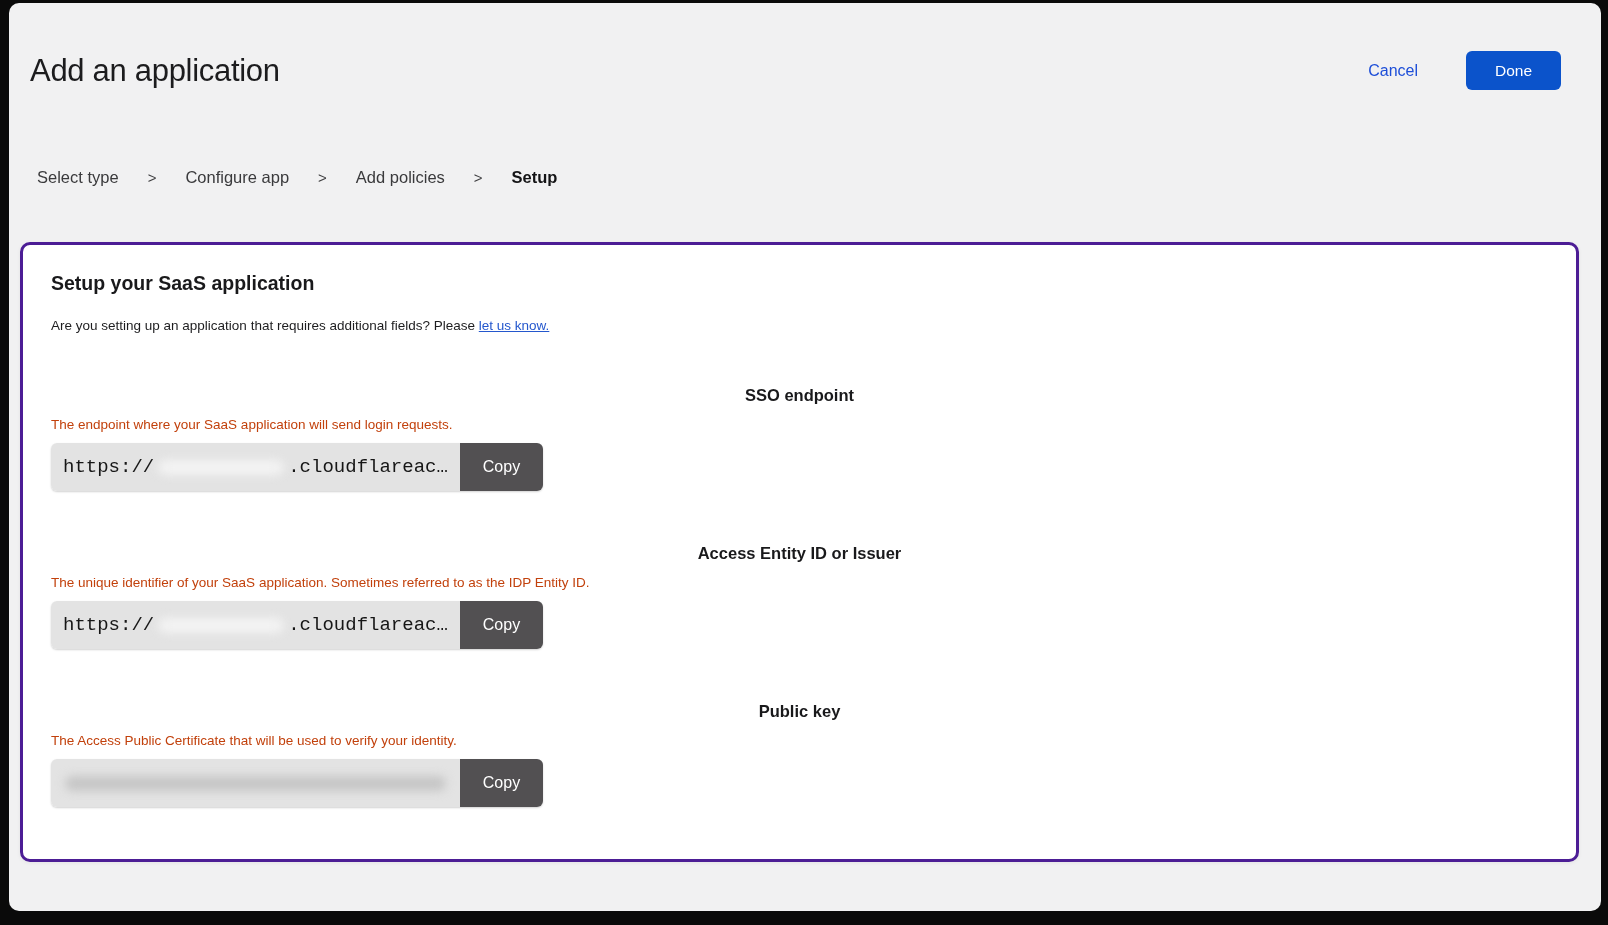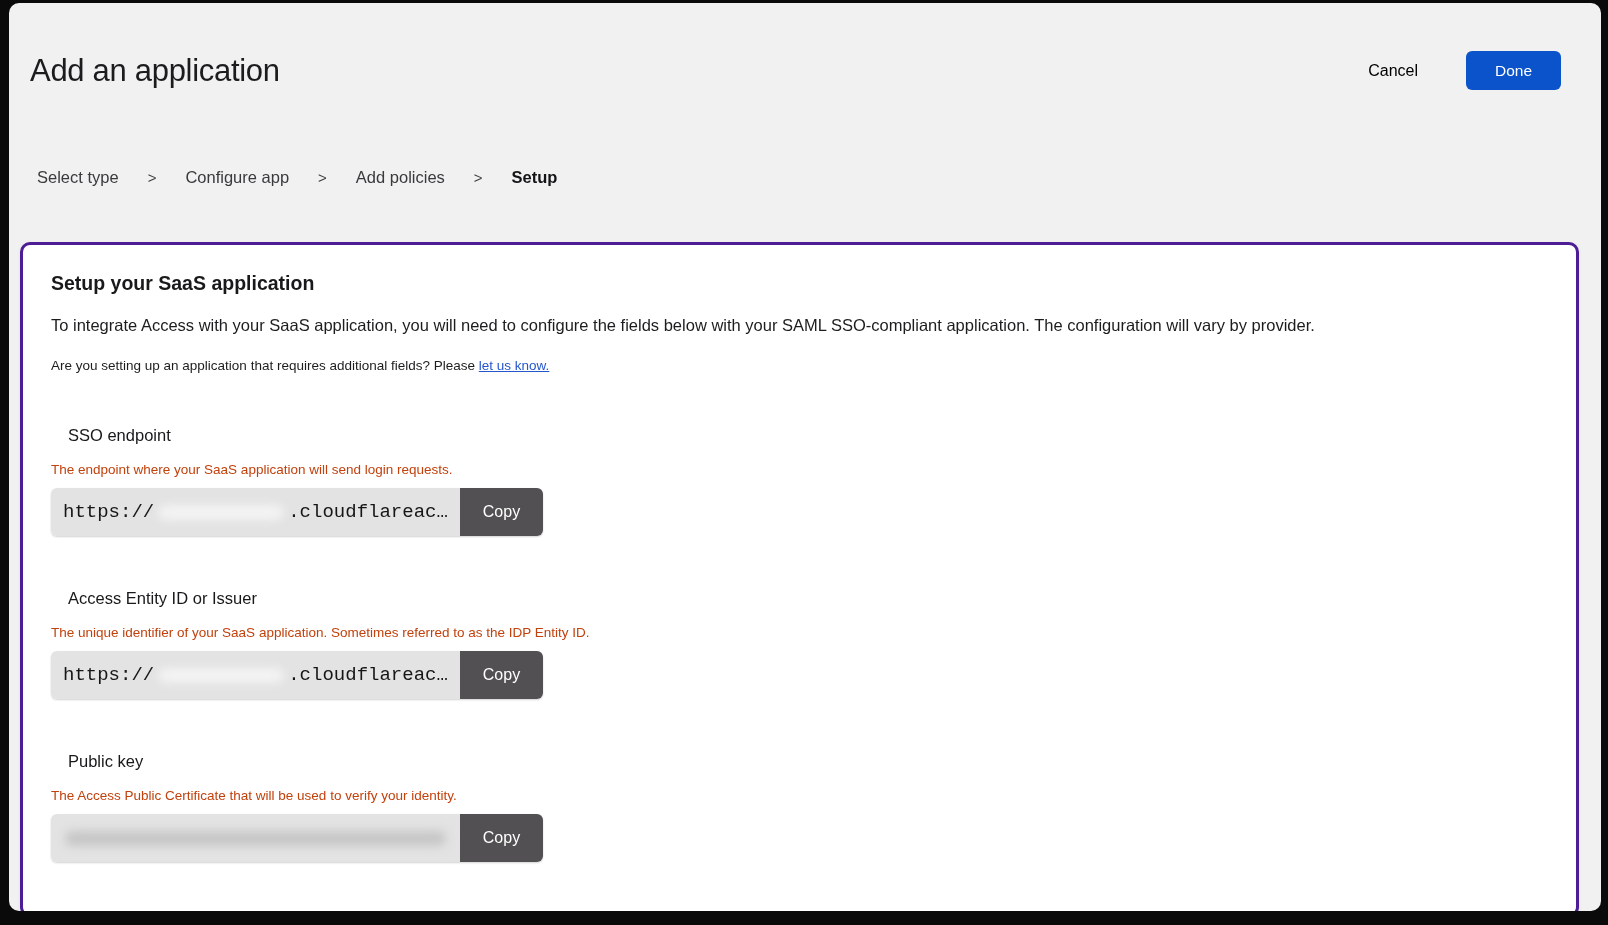--- a/index.html
+++ b/index.html
@@ -29,21 +29,21 @@
   }
   .page-title {
     font-size: 31px;
     font-weight: 400;
     letter-spacing: -0.3px;
     color: #1c1c1e;
     margin: 0;
   }
   .header-actions { display: flex; align-items: center; gap: 42px; }
   .cancel-link {
-    color: #000000;
+    color: #1d4ed8;
     font-size: 16px;
     cursor: pointer;
     background: none; border: none;
     font-family: inherit;
   }
   .done-button {
     background: #0b53cb;
     color: #ffffff;
     border: none;
     border-radius: 6px;
@@ -91,23 +91,24 @@
   }
   .note a {
     color: #2457cd;
     text-decoration: underline;
     cursor: pointer;
   }
   
   .field { margin-top: 53px; }
   .field-label {
     font-size: 16.5px;
-    font-weight: 400;
+    font-weight: 700;
     color: #19191b;
-    margin: 17px;
+    margin: 0;
+    text-align: center;
   }
   .field-desc {
     font-size: 13.5px;
     color: #c2410c;
     margin: 12px 0 0;
   }
   .value-row {
     display: flex;
     margin-top: 11px;
     width: 492px;
@@ -173,21 +174,20 @@
     <span class="sep">&gt;</span>
     <span class="crumb">Configure app</span>
     <span class="sep">&gt;</span>
     <span class="crumb">Add policies</span>
     <span class="sep">&gt;</span>
     <span class="crumb active">Setup</span>
   </div>
 
   <div class="card">
     <h2 class="card-heading">Setup your SaaS application</h2>
-    <p class="card-desc">To integrate Access with your SaaS application, you will need to configure the fields below with your SAML SSO-compliant application. The configuration will vary by provider.</p>
     <p class="note"><span>Are you setting up an application that requires additional fields? Please </span><a>let us know.</a></p>
 
     <div class="field">
       <h3 class="field-label">SSO endpoint</h3>
       <p class="field-desc">The endpoint where your SaaS application will send login requests.</p>
       <div class="value-row">
         <div class="value-box">
           <span>https://</span>
           <span class="redact partial"></span>
           <span>.cloudflareac…</span>

